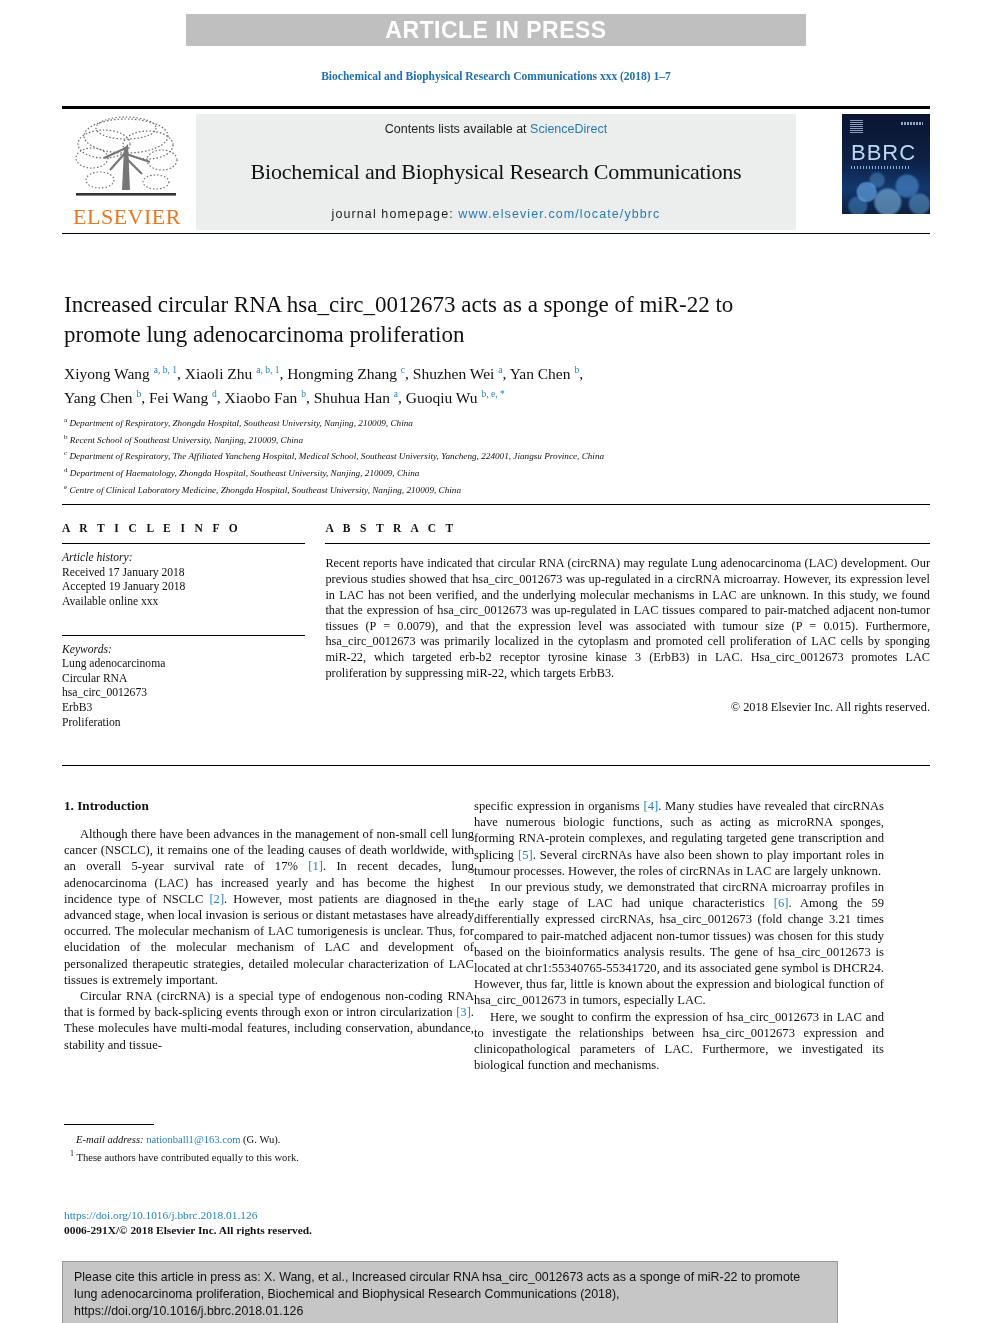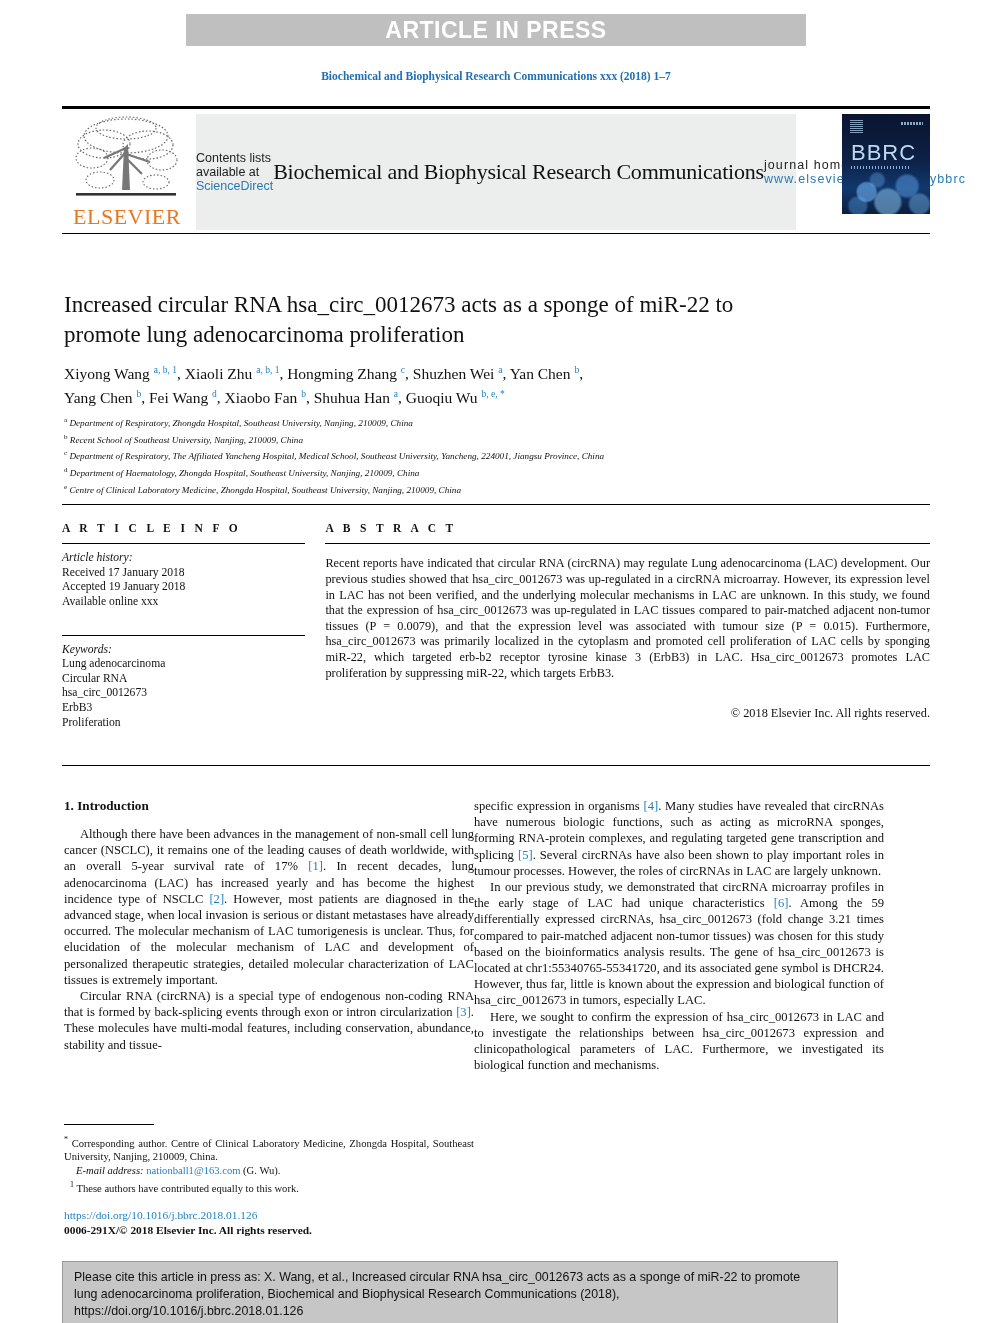--- a/index.html
+++ b/index.html
@@ -94,21 +94,21 @@
     color: #e87722;
   }
   .jh-center {
     position: absolute;
     left: 134px;
     top: 8px;
     width: 600px;
     height: 116px;
     background: #eceded;
     display: flex;
-    flex-direction: row;
+    flex-direction: column;
     align-items: center;
     justify-content: space-between;
     padding: 8px 0 9px 0;
     box-sizing: border-box;
   }
   .contents-line {
     font-family: "Liberation Sans", sans-serif;
     font-size: 12.5px;
     color: #222;
   }
@@ -257,21 +257,21 @@
     line-height: 15.6px;
     color: #111;
     text-align: justify;
   }
   .copyright-line {
     font-family: "Liberation Serif", serif;
     font-size: 12.3px;
     line-height: 16px;
     color: #111;
     text-align: right;
-    margin-top: 24px;
+    margin-top: 18px;
   }
   .ia-rule-bottom {
     position: absolute;
     left: 62px;
     top: 765px;
     width: 868px;
     height: 1.2px;
     background: #000;
   }
 
@@ -469,24 +469,20 @@
   </div>
   <div class="body-col">
     <p class="body-p" style="text-indent:0">specific expression in organisms <span class="ref-link">[4]</span>. Many studies have revealed that circRNAs have numerous biologic functions, such as acting as microRNA sponges, forming RNA-protein complexes, and regulating targeted gene transcription and splicing <span class="ref-link">[5]</span>. Several circRNAs have also been shown to play important roles in tumour processes. However, the roles of circRNAs in LAC are largely unknown.</p>
     <p class="body-p">In our previous study, we demonstrated that circRNA microarray profiles in the early stage of LAC had unique characteristics <span class="ref-link">[6]</span>. Among the 59 differentially expressed circRNAs, hsa_circ_0012673 (fold change 3.21 times compared to pair-matched adjacent non-tumor tissues) was chosen for this study based on the bioinformatics analysis results. The gene of hsa_circ_0012673 is located at chr1:55340765-55341720, and its associated gene symbol is DHCR24. However, thus far, little is known about the expression and biological function of hsa_circ_0012673 in tumors, especially LAC.</p>
     <p class="body-p">Here, we sought to confirm the expression of hsa_circ_0012673 in LAC and to investigate the relationships between hsa_circ_0012673 expression and clinicopathological parameters of LAC. Furthermore, we investigated its biological function and mechanisms.</p>
   </div>
 </div>
 
 <div class="footnotes">
   <div class="fn-rule"></div>
-  <p class="fn-text">
-    <span class="fn-mark">*</span>
-    <span>Corresponding author. Centre of Clinical Laboratory Medicine, Zhongda Hospital, Southeast University, Nanjing, 210009, China.</span>
-  </p>
   <p class="fn-text" style="text-indent:12px">
     <span class="fn-email-label">E-mail address:</span>
     <span class="fn-email">nationball1@163.com</span>
     <span>(G. Wu).</span>
   </p>
   <p class="fn-text" style="text-indent:6px">
     <span class="fn-mark">1</span>
     <span>These authors have contributed equally to this work.</span>
   </p>
 </div>

